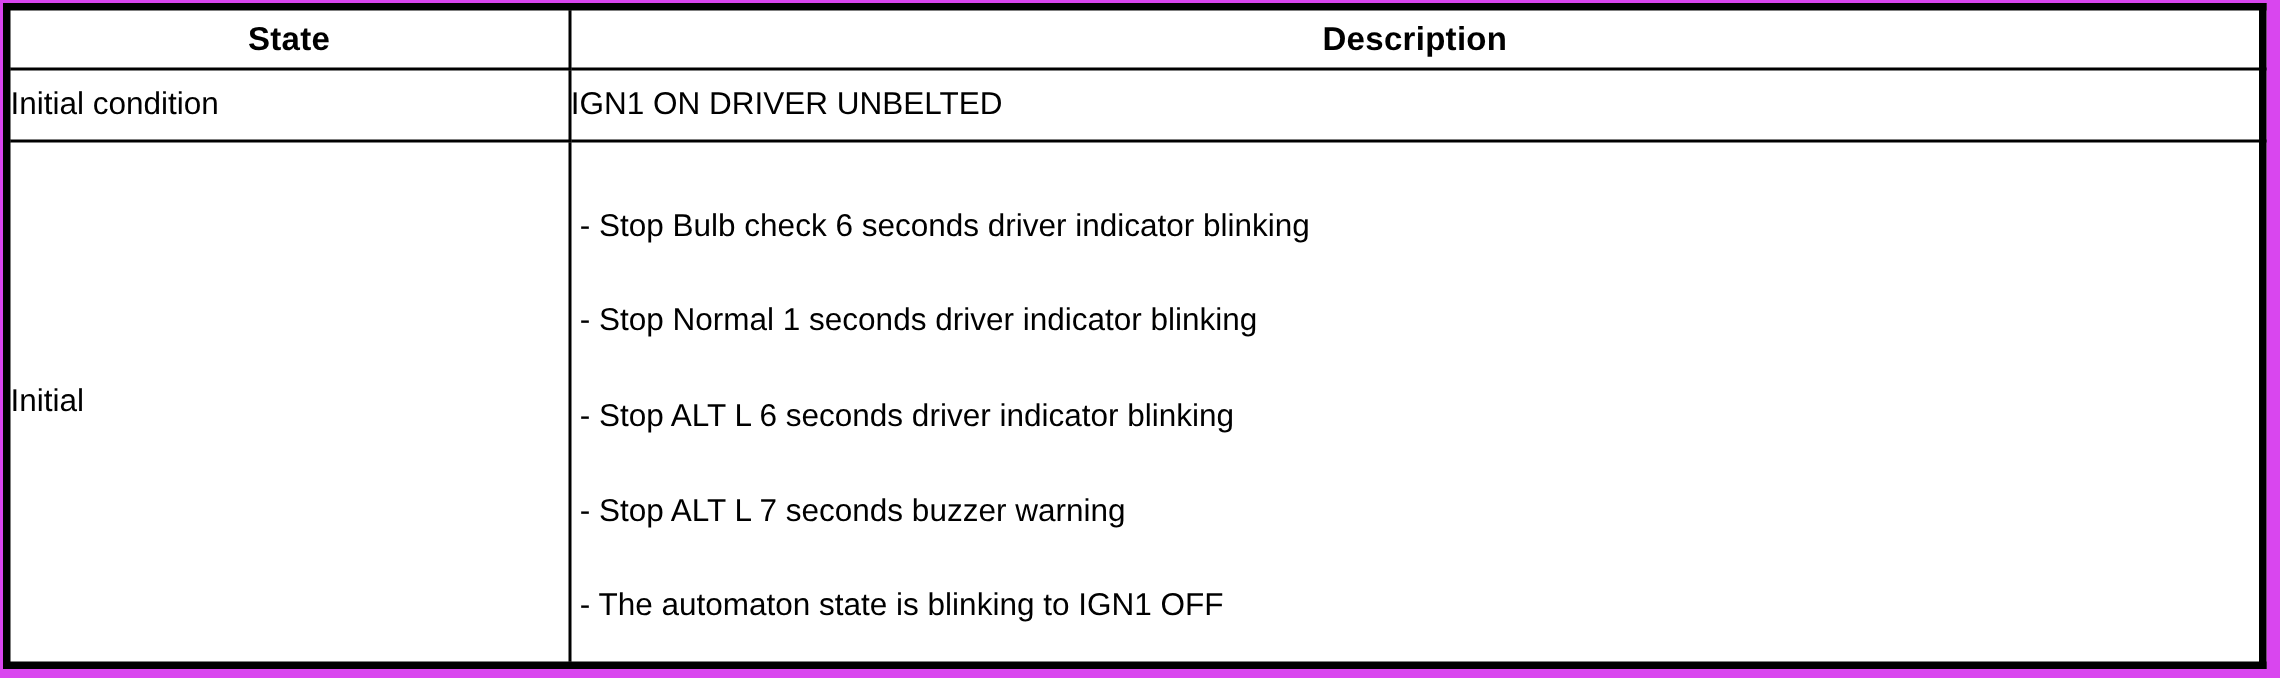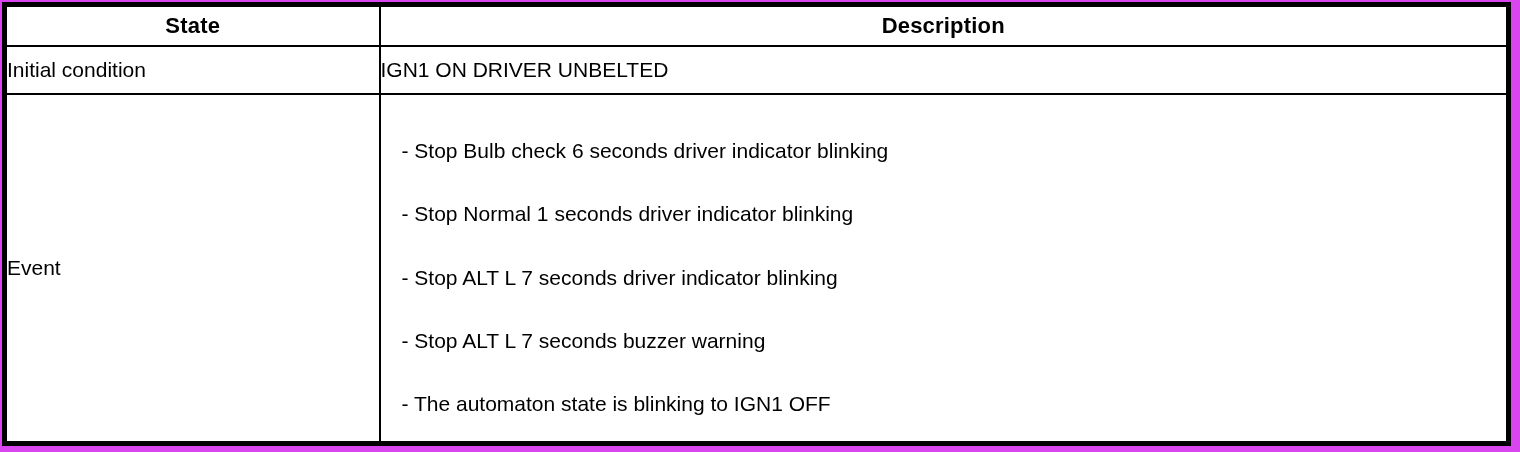--- a/index.html
+++ b/index.html
@@ -60,21 +60,21 @@
   tr.row-action td { height: 313px; }
   td.action-cell {
     vertical-align: top;
   }
   .action-list {
     display: flex;
     flex-direction: column;
     justify-content: space-between;
     height: 278px;
     margin-top: 19px;
-    padding-left: 21px;
+    padding-left: 6px;
     box-sizing: border-box;
   }
   .action-item {
     white-space: nowrap;
   }
 </style>
 </head>
 <body>
 
 <div class="page">
@@ -88,26 +88,26 @@
         <th class="header-cell">State</th>
         <th class="header-cell">Description</th>
       </tr>
     </thead>
     <tbody>
       <tr class="row-initial">
         <td class="state-cell">Initial condition</td>
         <td class="desc-cell">IGN1 ON DRIVER UNBELTED</td>
       </tr>
       <tr class="row-action">
-        <td class="state-cell">Event</td>
+        <td class="state-cell">Initial</td>
         <td class="action-cell">
           <div class="action-list">
             <div class="action-item">- Stop Bulb check 6 seconds driver indicator blinking</div>
             <div class="action-item">- Stop Normal 1 seconds driver indicator blinking</div>
-            <div class="action-item">- Stop ALT L 7 seconds driver indicator blinking</div>
+            <div class="action-item">- Stop ALT L 6 seconds driver indicator blinking</div>
             <div class="action-item">- Stop ALT L 7 seconds buzzer warning</div>
             <div class="action-item">- The automaton state is blinking to IGN1 OFF</div>
           </div>
         </td>
       </tr>
     </tbody>
   </table>
 </div>
 
 </body></html>

